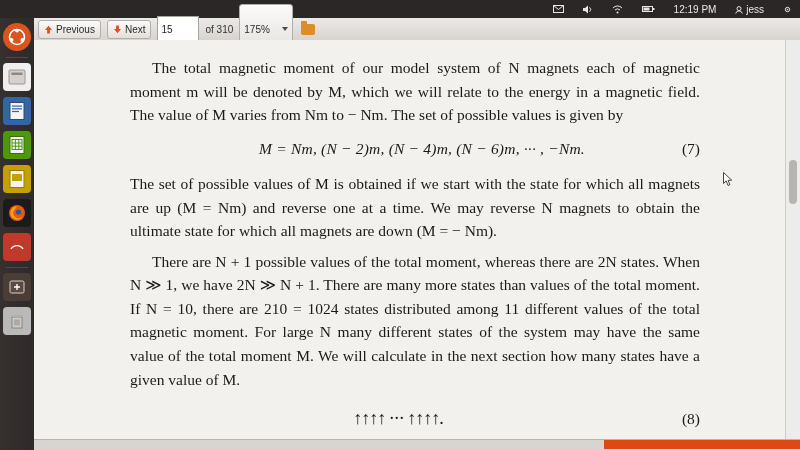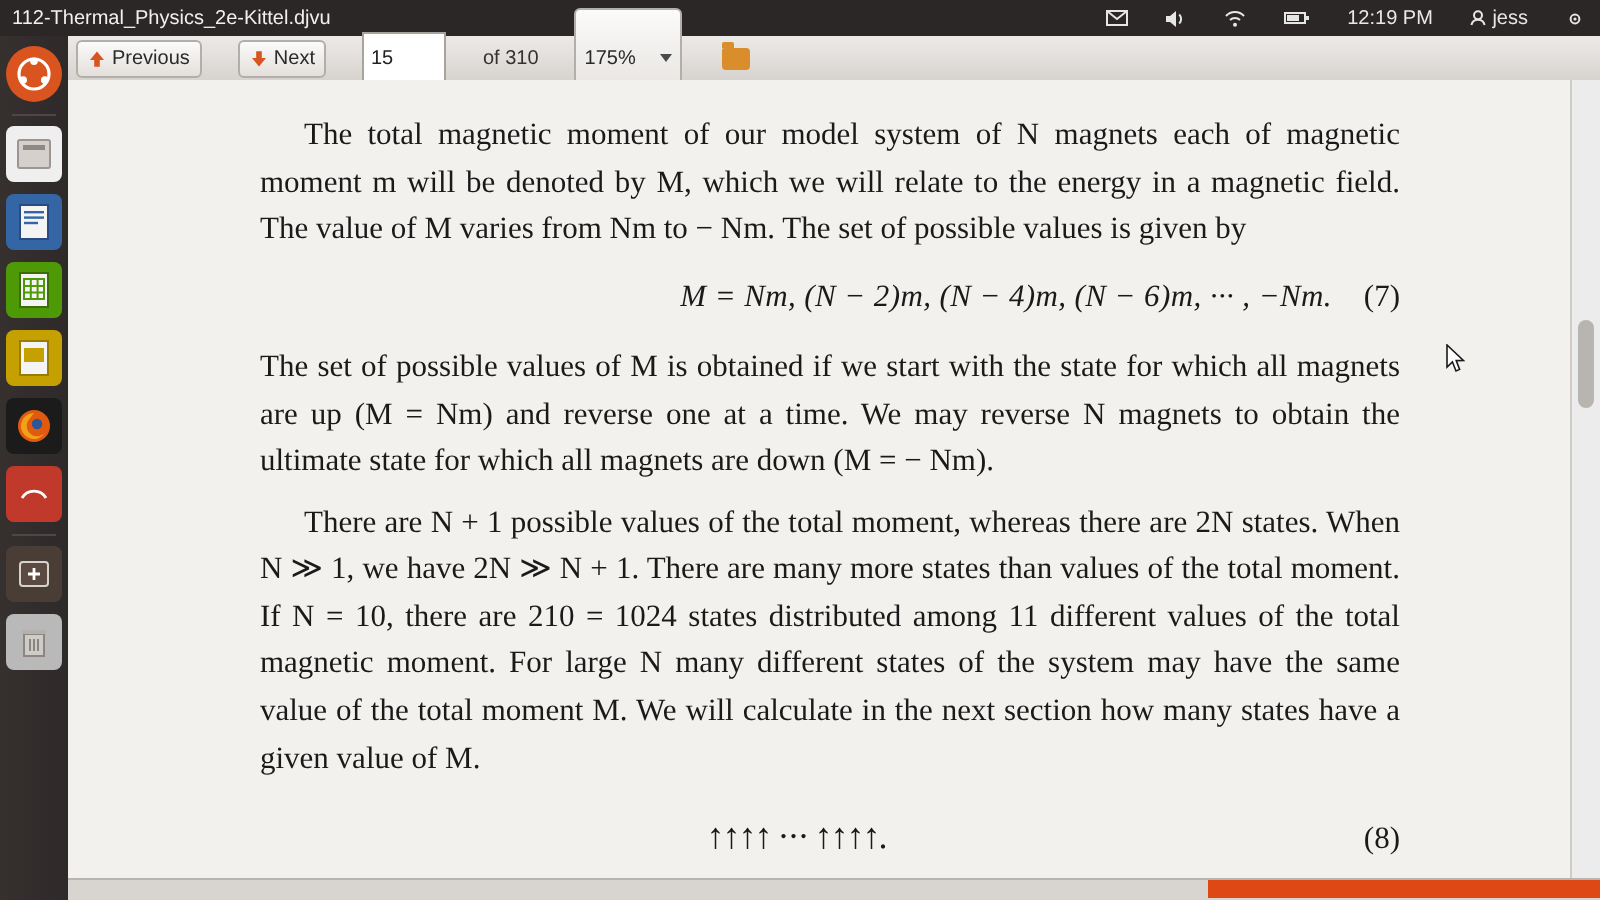--- a/index.html
+++ b/index.html
@@ -100,21 +100,21 @@
   }
   .toolbar {
     position: relative;
     height: 22px;
     background: #dedad6;
     background: linear-gradient(to bottom, #eceae8 0%, #d7d3cf 100%);
     border-bottom: 1px solid #b6b0aa;
     display: flex;
     align-items: center;
     padding: 0 4px;
-    gap: 18px;
+    gap: 6px;
     font-size: 10px;
     color: #2b2b2b;
   }
   .tb-btn {
     display: flex;
     align-items: center;
     gap: 3px;
     height: 17px;
     padding: 0 5px;
     border: 1px solid #b3aea9;
@@ -205,21 +205,21 @@
     text-indent: 0;
   }
   .page-inner p.indent { text-indent: 22px; }
   .eq-row {
     display: flex;
     align-items: baseline;
     margin: 10px 0 12px 0;
   }
   .eq-body {
     flex: 1;
-    text-align: right;
+    text-align: center;
     padding-left: 48px;
     letter-spacing: 0.2px;
   }
   .eq-num { width: 34px; text-align: right; }
   .arrows {
     display: flex;
     align-items: baseline;
     margin-top: 14px;
   }
   .arrows .ar-body {
@@ -281,21 +281,20 @@
     height: 15px;
     pointer-events: none;
   }
 </style>
 </head>
 <body>
 
 <div class="screen">
 
   <div class="topbar">
-    <span class="win-title">112-Thermal_Physics_2e-Kittel.djvu</span>
     <span class="spacer"></span>
     <span class="tray">
       <span>
         <svg width="11" height="8" viewBox="0 0 11 8">
             <rect x="0.5" y="0.5" width="10" height="7" fill="none" stroke="#e6e6e6"></rect>
             <path d="M0.5 0.5 L5.5 4.5 L10.5 0.5" fill="none" stroke="#e6e6e6"></path>
           </svg>
       </span>
       <span>
         <svg width="10" height="9" viewBox="0 0 10 9">

